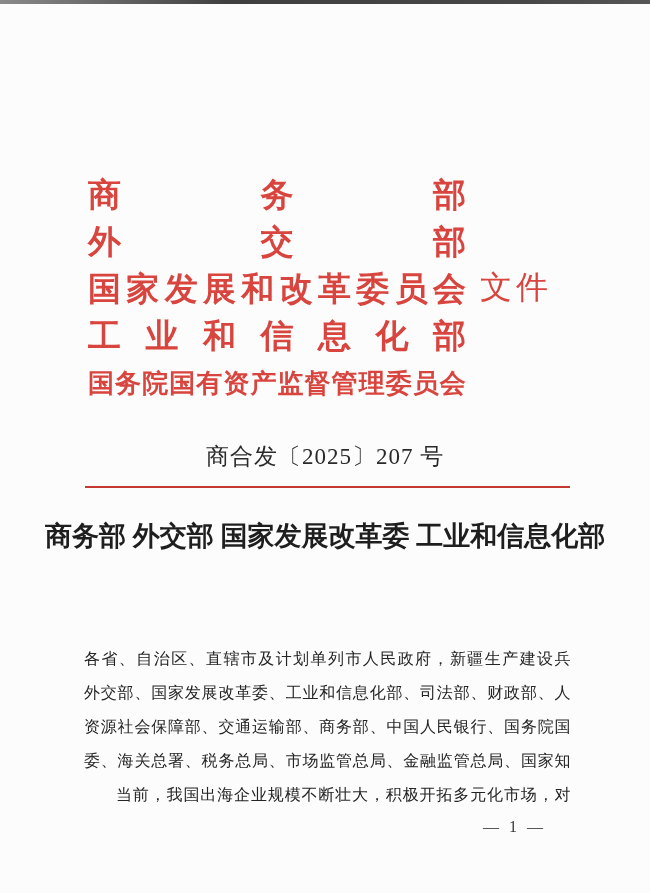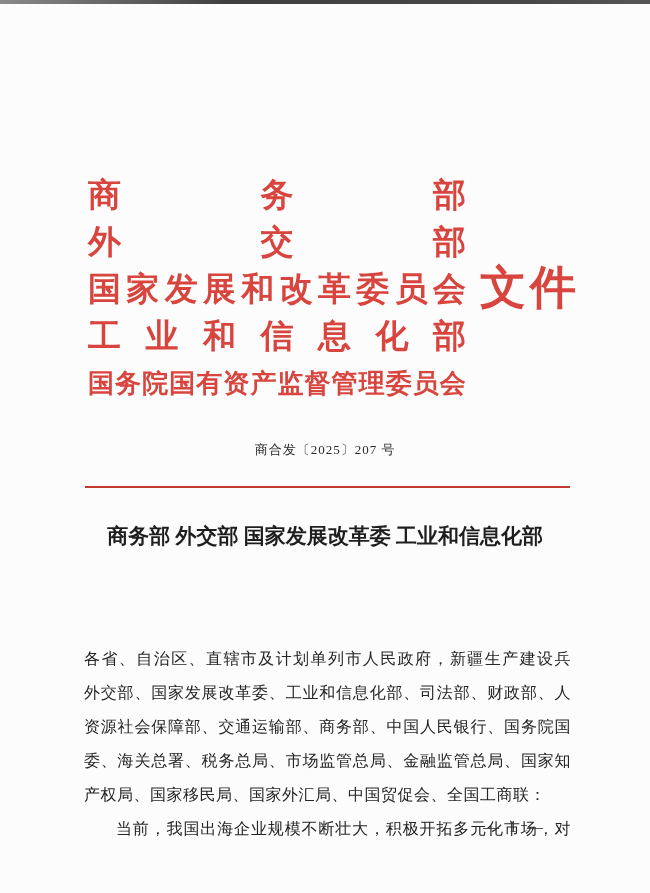--- a/index.html
+++ b/index.html
@@ -45,34 +45,34 @@
     justify-content: space-between;
     color: var(--header_red);
     font-weight: bold;
     font-size: 33px;
     line-height: 47px;
     white-space: nowrap;
   }
   .agency-line.condensed { font-size: 26px; }
   .doc-type {
     color: var(--header_red);
-    font-weight: bold;
-    font-size: 46px;
+    font-weight: normal;
+    font-size: 32px;
     letter-spacing: 4px;
     white-space: nowrap;
     padding-bottom: 4px;
   }
   
   .doc-number {
     position: absolute;
     top: 441px;
     left: 0;
     width: 100%;
     text-align: center;
-    font-size: 13px;
+    font-size: 23px;
     letter-spacing: 1px;
     color: var(--ink);
   }
   
   .red-rule {
     position: absolute;
     top: 486px;
     left: 85px;
     width: 485px;
     height: 2px;
@@ -82,21 +82,21 @@
   .title-block {
     position: absolute;
     top: 520px;
     left: 25px;
     width: 600px;
     text-align: center;
     color: #1e1e1e;
   }
   .title-line {
     font-weight: bold;
-    font-size: 21px;
+    font-size: 27px;
     line-height: 33px;
     white-space: nowrap;
   }
   
   .body-block {
     position: absolute;
     top: 642px;
     left: 84px;
     width: 487px;
     color: #242424;
@@ -191,19 +191,18 @@
 
   <div class="title-block">
     <div class="title-line">商务部 外交部 国家发展改革委 工业和信息化部</div>
   </div>
 
   <div class="body-block">
     <div class="body-line">各省、自治区、直辖市及计划单列市人民政府，新疆生产建设兵团，</div>
     <div class="body-line">外交部、国家发展改革委、工业和信息化部、司法部、财政部、人力</div>
     <div class="body-line">资源社会保障部、交通运输部、商务部、中国人民银行、国务院国资</div>
     <div class="body-line">委、海关总署、税务总局、市场监管总局、金融监管总局、国家知识</div>
-    <div class="body-line para-end">产权局、国家移民局、国家外汇局、中国贸促会、全国工商联：</div>
     <div class="body-line para-start">当前，我国出海企业规模不断壮大，积极开拓多元化市场，对</div>
   </div>
 
   <div class="page-number">— 1 —</div>
 
 </div>
 
 </body></html>

